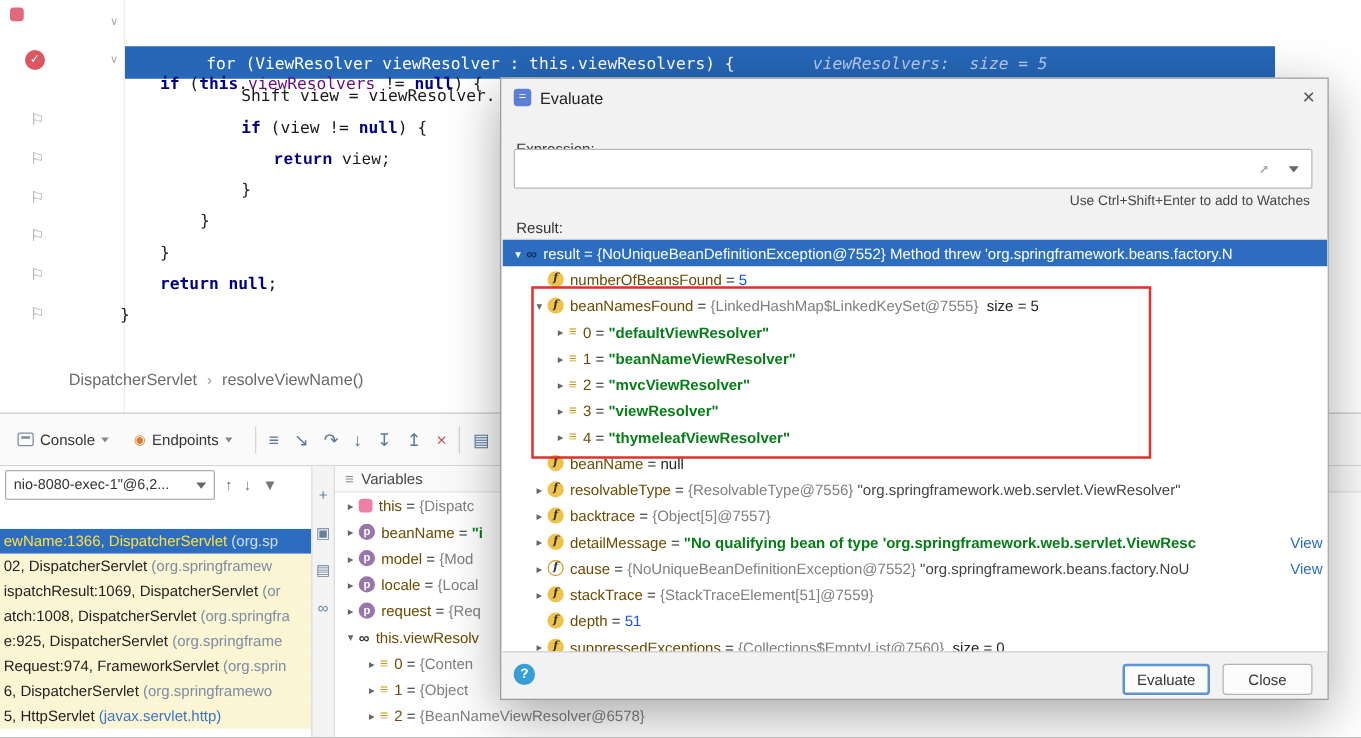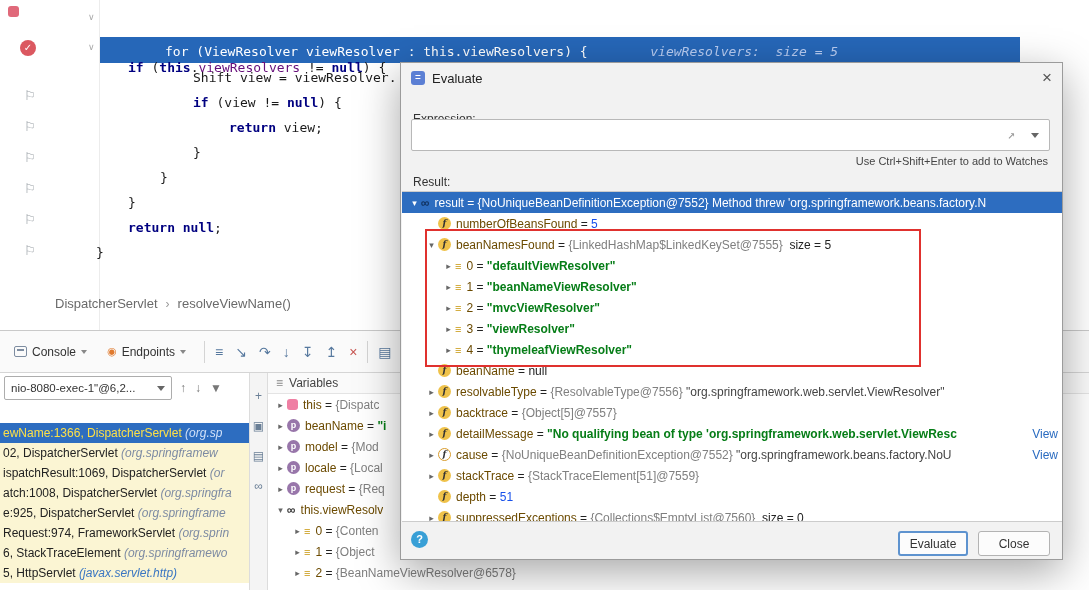--- a/index.html
+++ b/index.html
@@ -57,21 +57,21 @@
   .dd-arrow{margin-left:auto;width:0;height:0;border-left:4px solid transparent;
             border-right:4px solid transparent;border-top:5px solid #666;flex:0 0 auto}
   .frames-toolbar{display:flex;gap:9px;align-items:center}
   .frames-toolbar .tbi{color:#777;font-size:12px}
   .frames-rows{position:absolute;top:50px;left:0;right:0;bottom:0;overflow:hidden}
   .frame-row{height:20px;line-height:20px;font-size:12px;white-space:nowrap;overflow:hidden;padding-left:3px}
   .flib{background:#fbf5d3}
   .fsel{background:#2d6dc0}
   .f-method{color:#222}
   .fsel .f-method{color:#fde047}
-  .f-pkg{color:#7d8ba3;font-style:italic}
+  .f-pkg{color:#7d8ba3;}
   .fsel .f-pkg{color:#cfe0f8}
   .f-pkg-blue{color:#3a76c2}
 
   
   .mini-strip{position:absolute;left:249px;top:373px;width:19px;bottom:0;background:#f4f4f4;
               border-left:1px solid #dcdcdc;border-right:1px solid #dcdcdc;z-index:2}
   .mini-strip .tbi{display:block;text-align:center;margin-top:16px;color:#6a7f96;font-size:12px}
 
   
   .variables-panel{position:absolute;left:268px;top:373px;right:0;bottom:0;background:#fff;z-index:1}
@@ -138,21 +138,21 @@
     <span class="breakpoint">✓</span>
     <span class="fold" style="top:12px">∨</span>
     <span class="fold" style="top:42px">∨</span>
     <span><span class="gflag" style="top: 88px;">⚐</span><span class="gflag" style="top: 119px;">⚐</span><span class="gflag" style="top: 150px;">⚐</span><span class="gflag" style="top: 181px;">⚐</span><span class="gflag" style="top: 212px;">⚐</span><span class="gflag" style="top: 243px;">⚐</span></span>
   </div>
   <div>
       <div class="code-line" style="left: 128px; top: 12px; margin-top: 46px;"><span class="c-kw">if </span><span class="c-pl">(</span><span class="c-kw">this</span><span class="c-pl">.</span><span class="c-fld">viewResolvers</span><span class="c-pl"> != </span><span class="c-kw">null</span><span class="c-pl">) {</span></div>
       <div class="code-line" style="left: 165px; top: 42px;"><span class="c-wkw">for </span><span class="c-wpl">(ViewResolver viewResolver : </span><span class="c-wkw">this</span><span class="c-wpl">.viewResolvers) {</span><span class="c-whint">        viewResolvers:  size = 5</span></div>
       <div class="code-line" style="left: 193px; top: 68px;"><span class="c-pl">Shift view = viewResolver.</span></div>
       <div class="code-line" style="left: 193px; top: 93px;"><span class="c-kw">if </span><span class="c-pl">(view != </span><span class="c-kw">null</span><span class="c-pl">) {</span></div>
-      <div class="code-line" style="left: 229px; top: 118px;"><span class="c-kw">return </span><span class="c-pl">view;</span></div>
+      <div class="code-line" style="left: 219px; top: 118px; font-family: Liberation Mono, monospace;"><span class="c-kw">return </span><span class="c-pl">view;</span></div>
       <div class="code-line" style="left: 193px; top: 143px;"><span class="c-pl">}</span></div>
       <div class="code-line" style="left: 160px; top: 168px;"><span class="c-pl">}</span></div>
       <div class="code-line" style="left: 128px; top: 193px;"><span class="c-pl">}</span></div>
       <div class="code-line" style="left: 128px; top: 218px;"><span class="c-kw">return null</span><span class="c-pl">;</span></div>
       <div class="code-line" style="left: 96px; top: 243px;"><span class="c-pl">}</span></div>
     </div>
 
   <div class="breadcrumb">
     <span>DispatcherServlet</span>
     <span class="bc-sep">›</span>
@@ -198,21 +198,21 @@
           <span class="tbi">▼</span>
         </div>
     </div>
     <div class="frames-rows">
         <div class="frame-row fsel"><span class="f-method">ewName:1366, DispatcherServlet </span><span class="f-pkg">(org.sp</span></div>
         <div class="frame-row flib"><span class="f-method">02, DispatcherServlet </span><span class="f-pkg">(org.springframew</span></div>
         <div class="frame-row flib"><span class="f-method">ispatchResult:1069, DispatcherServlet </span><span class="f-pkg">(or</span></div>
         <div class="frame-row flib"><span class="f-method">atch:1008, DispatcherServlet </span><span class="f-pkg">(org.springfra</span></div>
         <div class="frame-row flib"><span class="f-method">e:925, DispatcherServlet </span><span class="f-pkg">(org.springframe</span></div>
         <div class="frame-row flib"><span class="f-method">Request:974, FrameworkServlet </span><span class="f-pkg">(org.sprin</span></div>
-        <div class="frame-row flib"><span class="f-method">6, StackTraceElement </span><span class="f-pkg">(org.springframewo</span></div>
+        <div class="frame-row flib"><span class="f-method">6, DispatcherServlet </span><span class="f-pkg">(org.springframewo</span></div>
         <div class="frame-row flib"><span class="f-method">5, HttpServlet </span><span class="f-pkg f-pkg-blue">(javax.servlet.http)</span></div>
       </div>
   </div>
 
   <div class="mini-strip">
       <span class="tbi">+</span>
       <span class="tbi">▣</span>
       <span class="tbi">▤</span>
       <span class="tbi">∞</span>
     </div>

